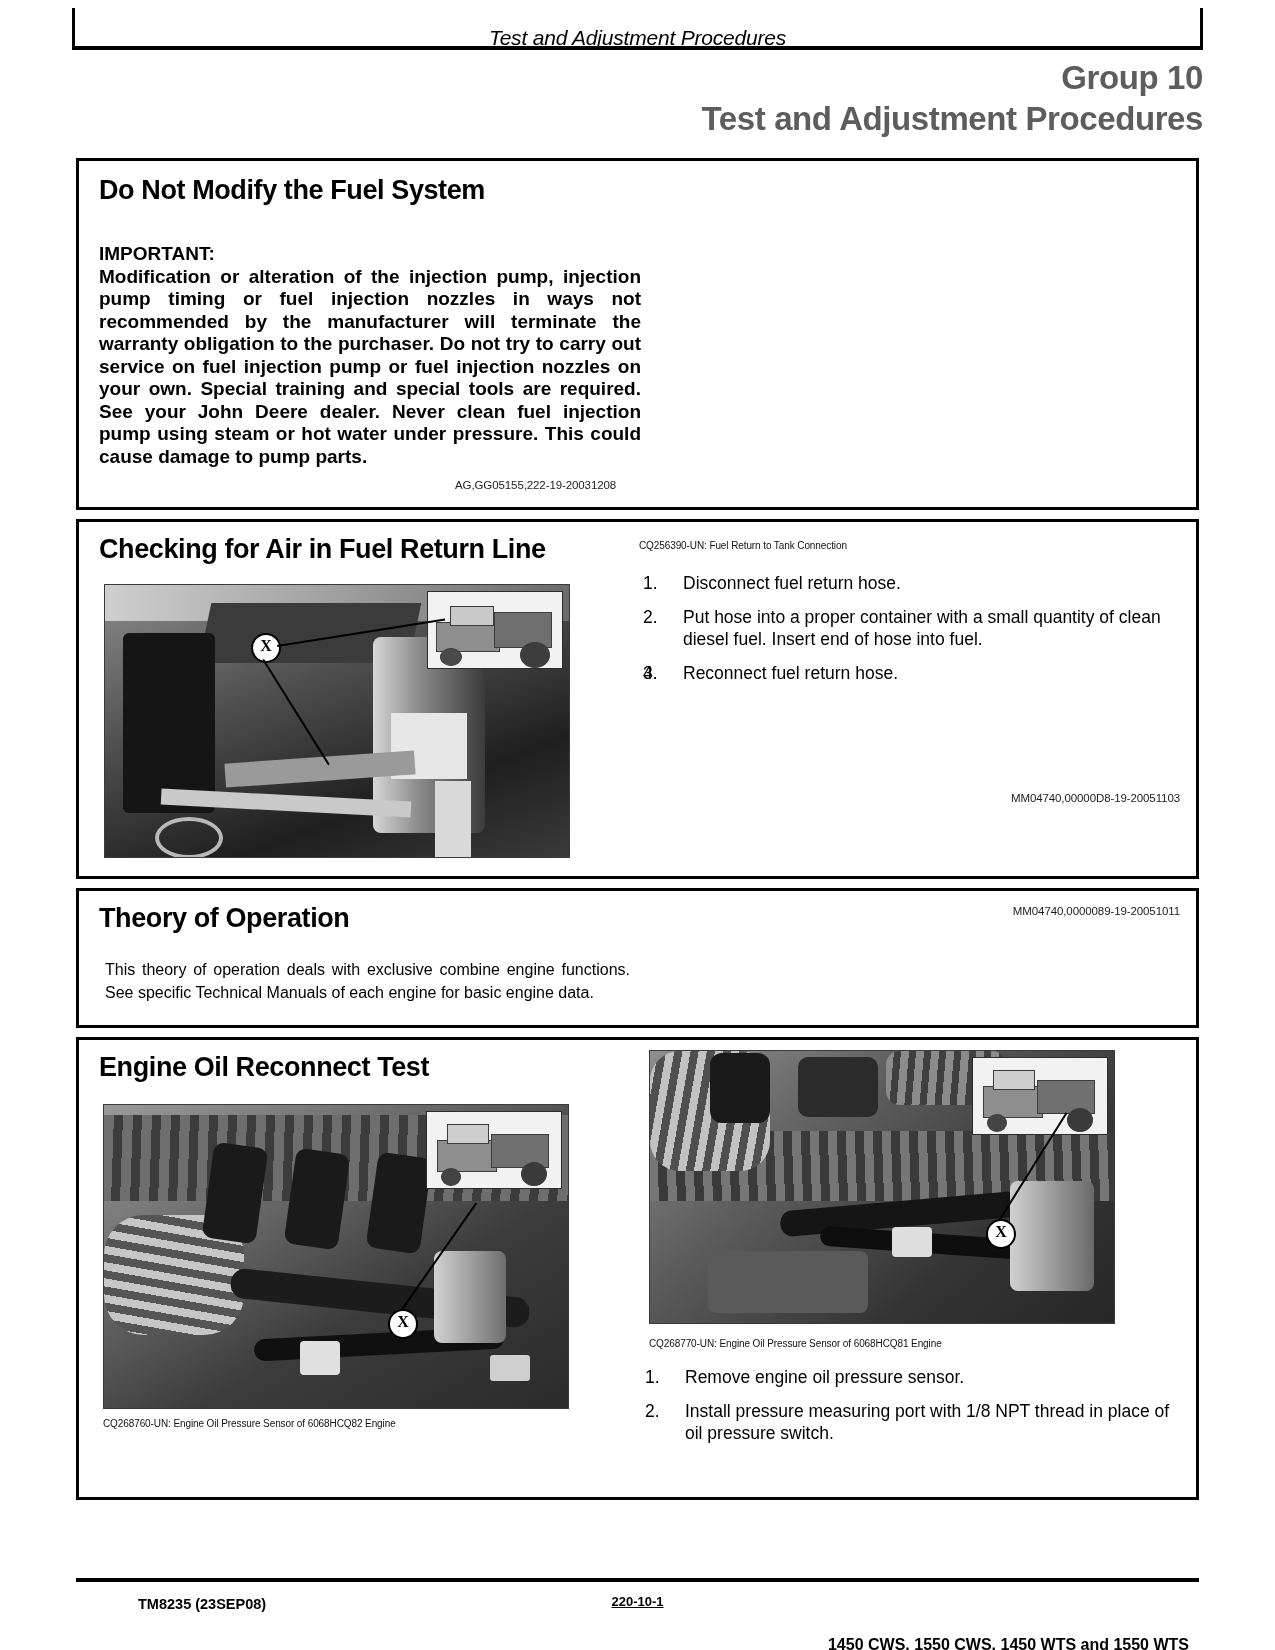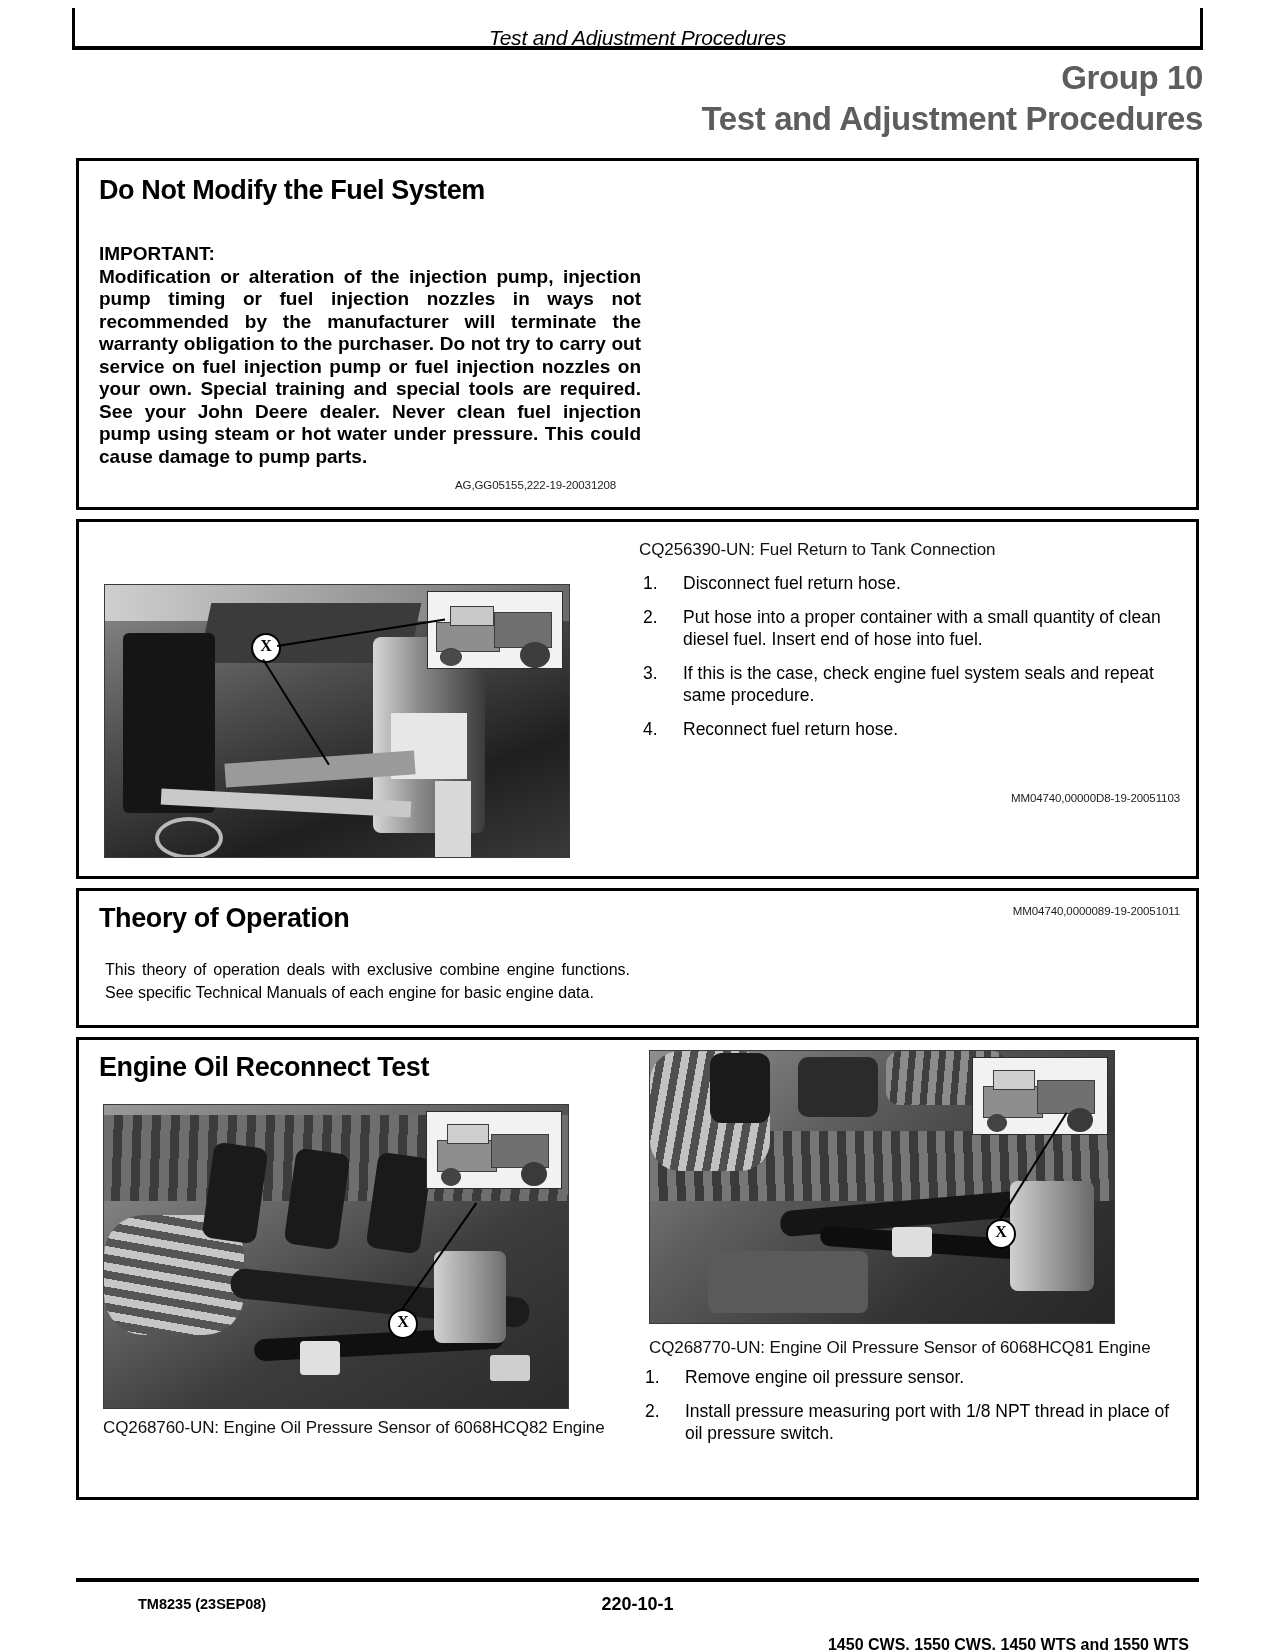--- a/index.html
+++ b/index.html
@@ -98,21 +98,21 @@
   }
 
   .refcode {
     font-size: 11.5px;
     color: #1c1c1c;
     letter-spacing: -0.1px;
     white-space: nowrap;
   }
 
   .caption {
-    font-size: 17px;
+    font-size: 10px;
     letter-spacing: -0.1px;
     color: #111;
     white-space: nowrap;
     text-align: right;
   }
 
   
   ol.proc {
     list-style: none;
     margin: 0;
@@ -209,21 +209,22 @@
     font-weight: bold;
     font-size: 14.5px;
   }
   .footer-center {
     position: absolute;
     left: 0;
     right: 0;
     top: 4px;
     text-align: center;
     font-weight: bold;
-    font-size: 18px;
+    font-size: 13px;
+    text-decoration: underline;
   }
   .footer-right {
     position: absolute;
     right: 10px;
     top: 4px;
     text-align: right;
     font-weight: bold;
     font-size: 16px;
     line-height: 20px;
     margin-top: 41px;
@@ -250,20 +251,21 @@
     <div style="position:absolute; left:20px; top:82px; width:542px;">
       <div class="body-text" style="text-align:left;">IMPORTANT:</div>
       <div class="body-text">Modification or alteration of the injection pump, injection pump timing or fuel injection nozzles in ways not recommended by the manufacturer will terminate the warranty obligation to the purchaser. Do not try to carry out service on fuel injection pump or fuel injection nozzles on your own. Special training and special tools are required. See your John Deere dealer. Never clean fuel injection pump using steam or hot water under pressure. This could cause damage to pump parts.</div>
     </div>
 
     <div class="refcode" style="position:absolute; left:376px; top:318px;">AG,GG05155,222-19-20031208</div>
   </div>
 
   <div class="article" style="top:519px; height:360px;">
 
+    <div class="art-head" style="position:absolute; left:20px; top:12px;">Checking for Air in Fuel Return Line</div>
 
     <div class="photo" style="left:25px; top:62px; width:466px; height:274px; position:absolute;">
       <div class="g1" style="left:0;top:0;width:466px;height:274px;background:linear-gradient(160deg,#8d8d8d 0%,#4e4e4e 38%,#1f1f1f 72%,#3a3a3a 100%);"></div>
       <div class="g2" style="left:0;top:0;width:466px;height:36px;background:linear-gradient(90deg,#cfcfcf,#9a9a9a 55%,#6a6a6a);"></div>
       <div class="g3" style="left:100px;top:18px;width:210px;height:60px;background:#3b3b3b;transform:skewX(-12deg);"></div>
       <div class="g4" style="left:18px;top:48px;width:92px;height:180px;background:#151515;border-radius:6px;"></div>
       <div class="g5" style="left:268px;top:52px;width:112px;height:196px;background:linear-gradient(90deg,#d6d6d6,#8c8c8c 40%,#3b3b3b);border-radius:8px;"></div>
       <div class="g6" style="left:286px;top:128px;width:76px;height:66px;background:#e7e7e7;"></div>
       <div class="g7" style="left:120px;top:172px;width:190px;height:24px;background:#9a9a9a;transform:rotate(-4deg);"></div>
       <div class="g1" style="left:56px;top:210px;width:250px;height:16px;background:#c9c9c9;transform:rotate(3deg);"></div>
@@ -289,21 +291,20 @@
       <li>
         <span class="num">1.</span>
         <span>Disconnect fuel return hose.</span>
       </li>
       <li>
         <span class="num">2.</span>
         <span>Put hose into a proper container with a small quantity of clean diesel fuel. Insert end of hose into fuel.</span>
       </li>
       <li>
         <span class="num">3.</span>
-        <span class="sub">If this is the case, check engine fuel system seals and repeat same procedure.</span>
       </li>
       <li>
         <span class="num">4.</span>
         <span>Reconnect fuel return hose.</span>
       </li>
     </ol>
 
     <div class="refcode" style="position:absolute; right:16px; top:270px;">MM04740,00000D8-19-20051103</div>
   </div>
 

